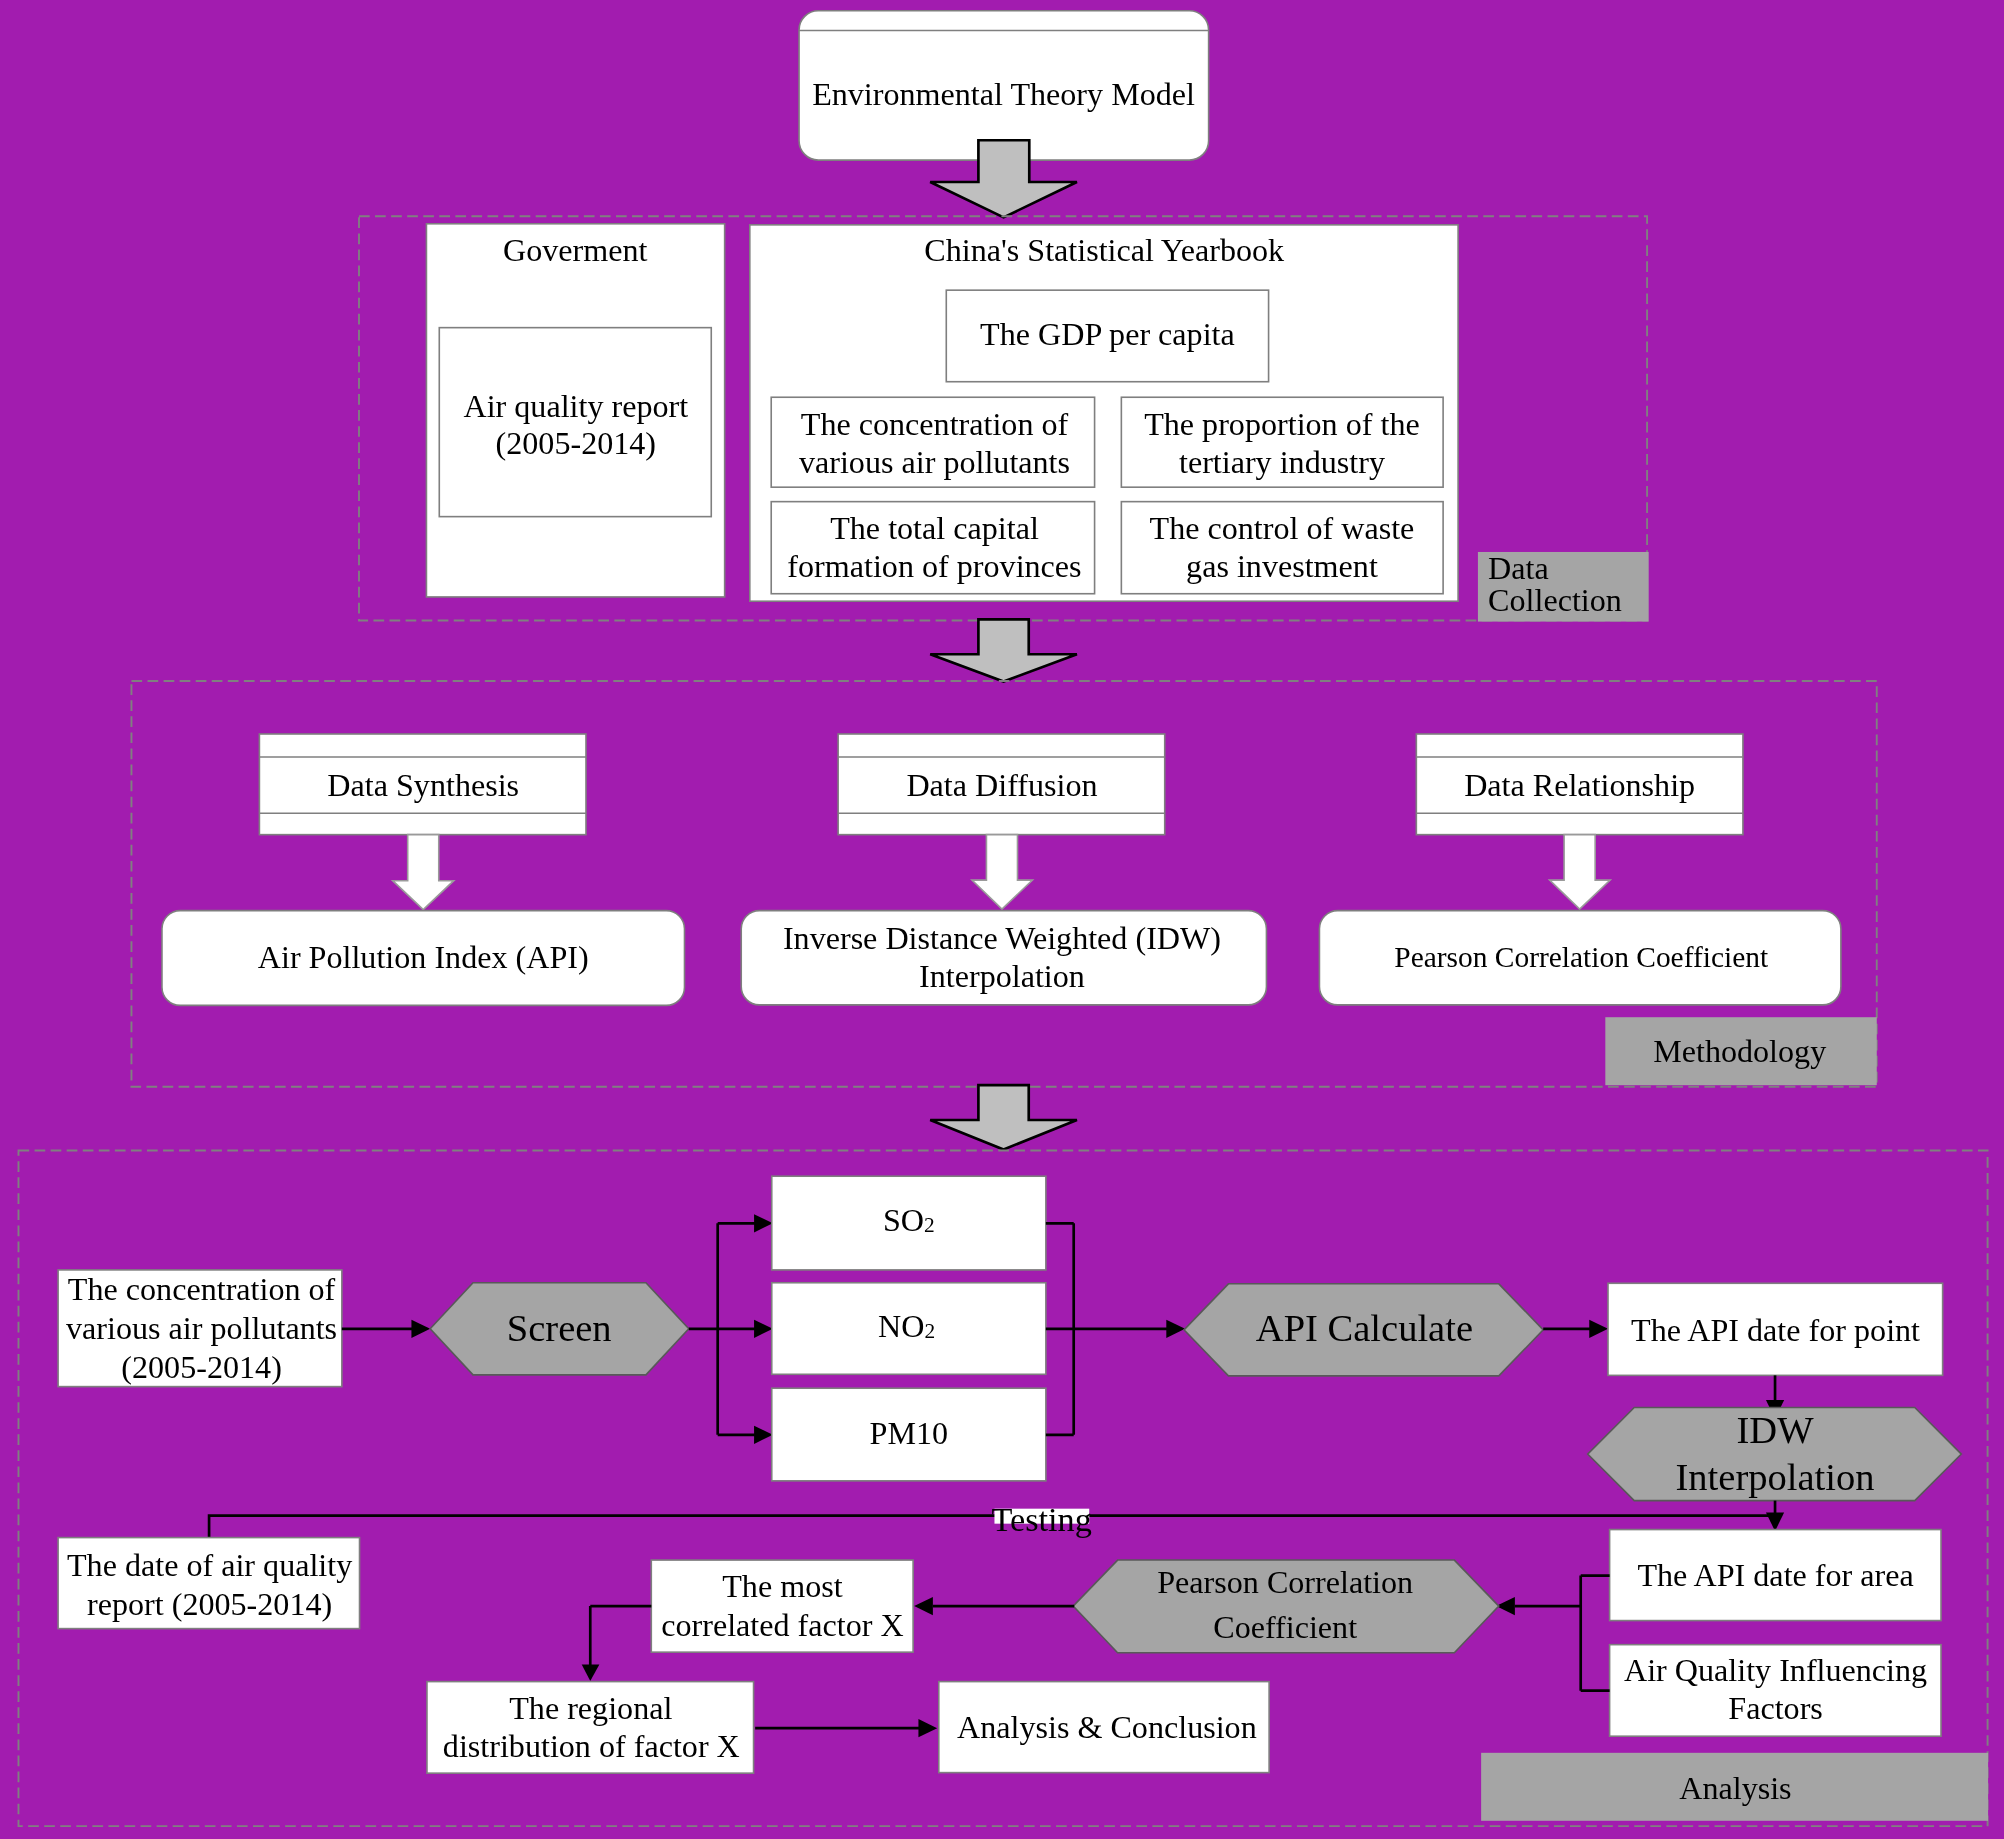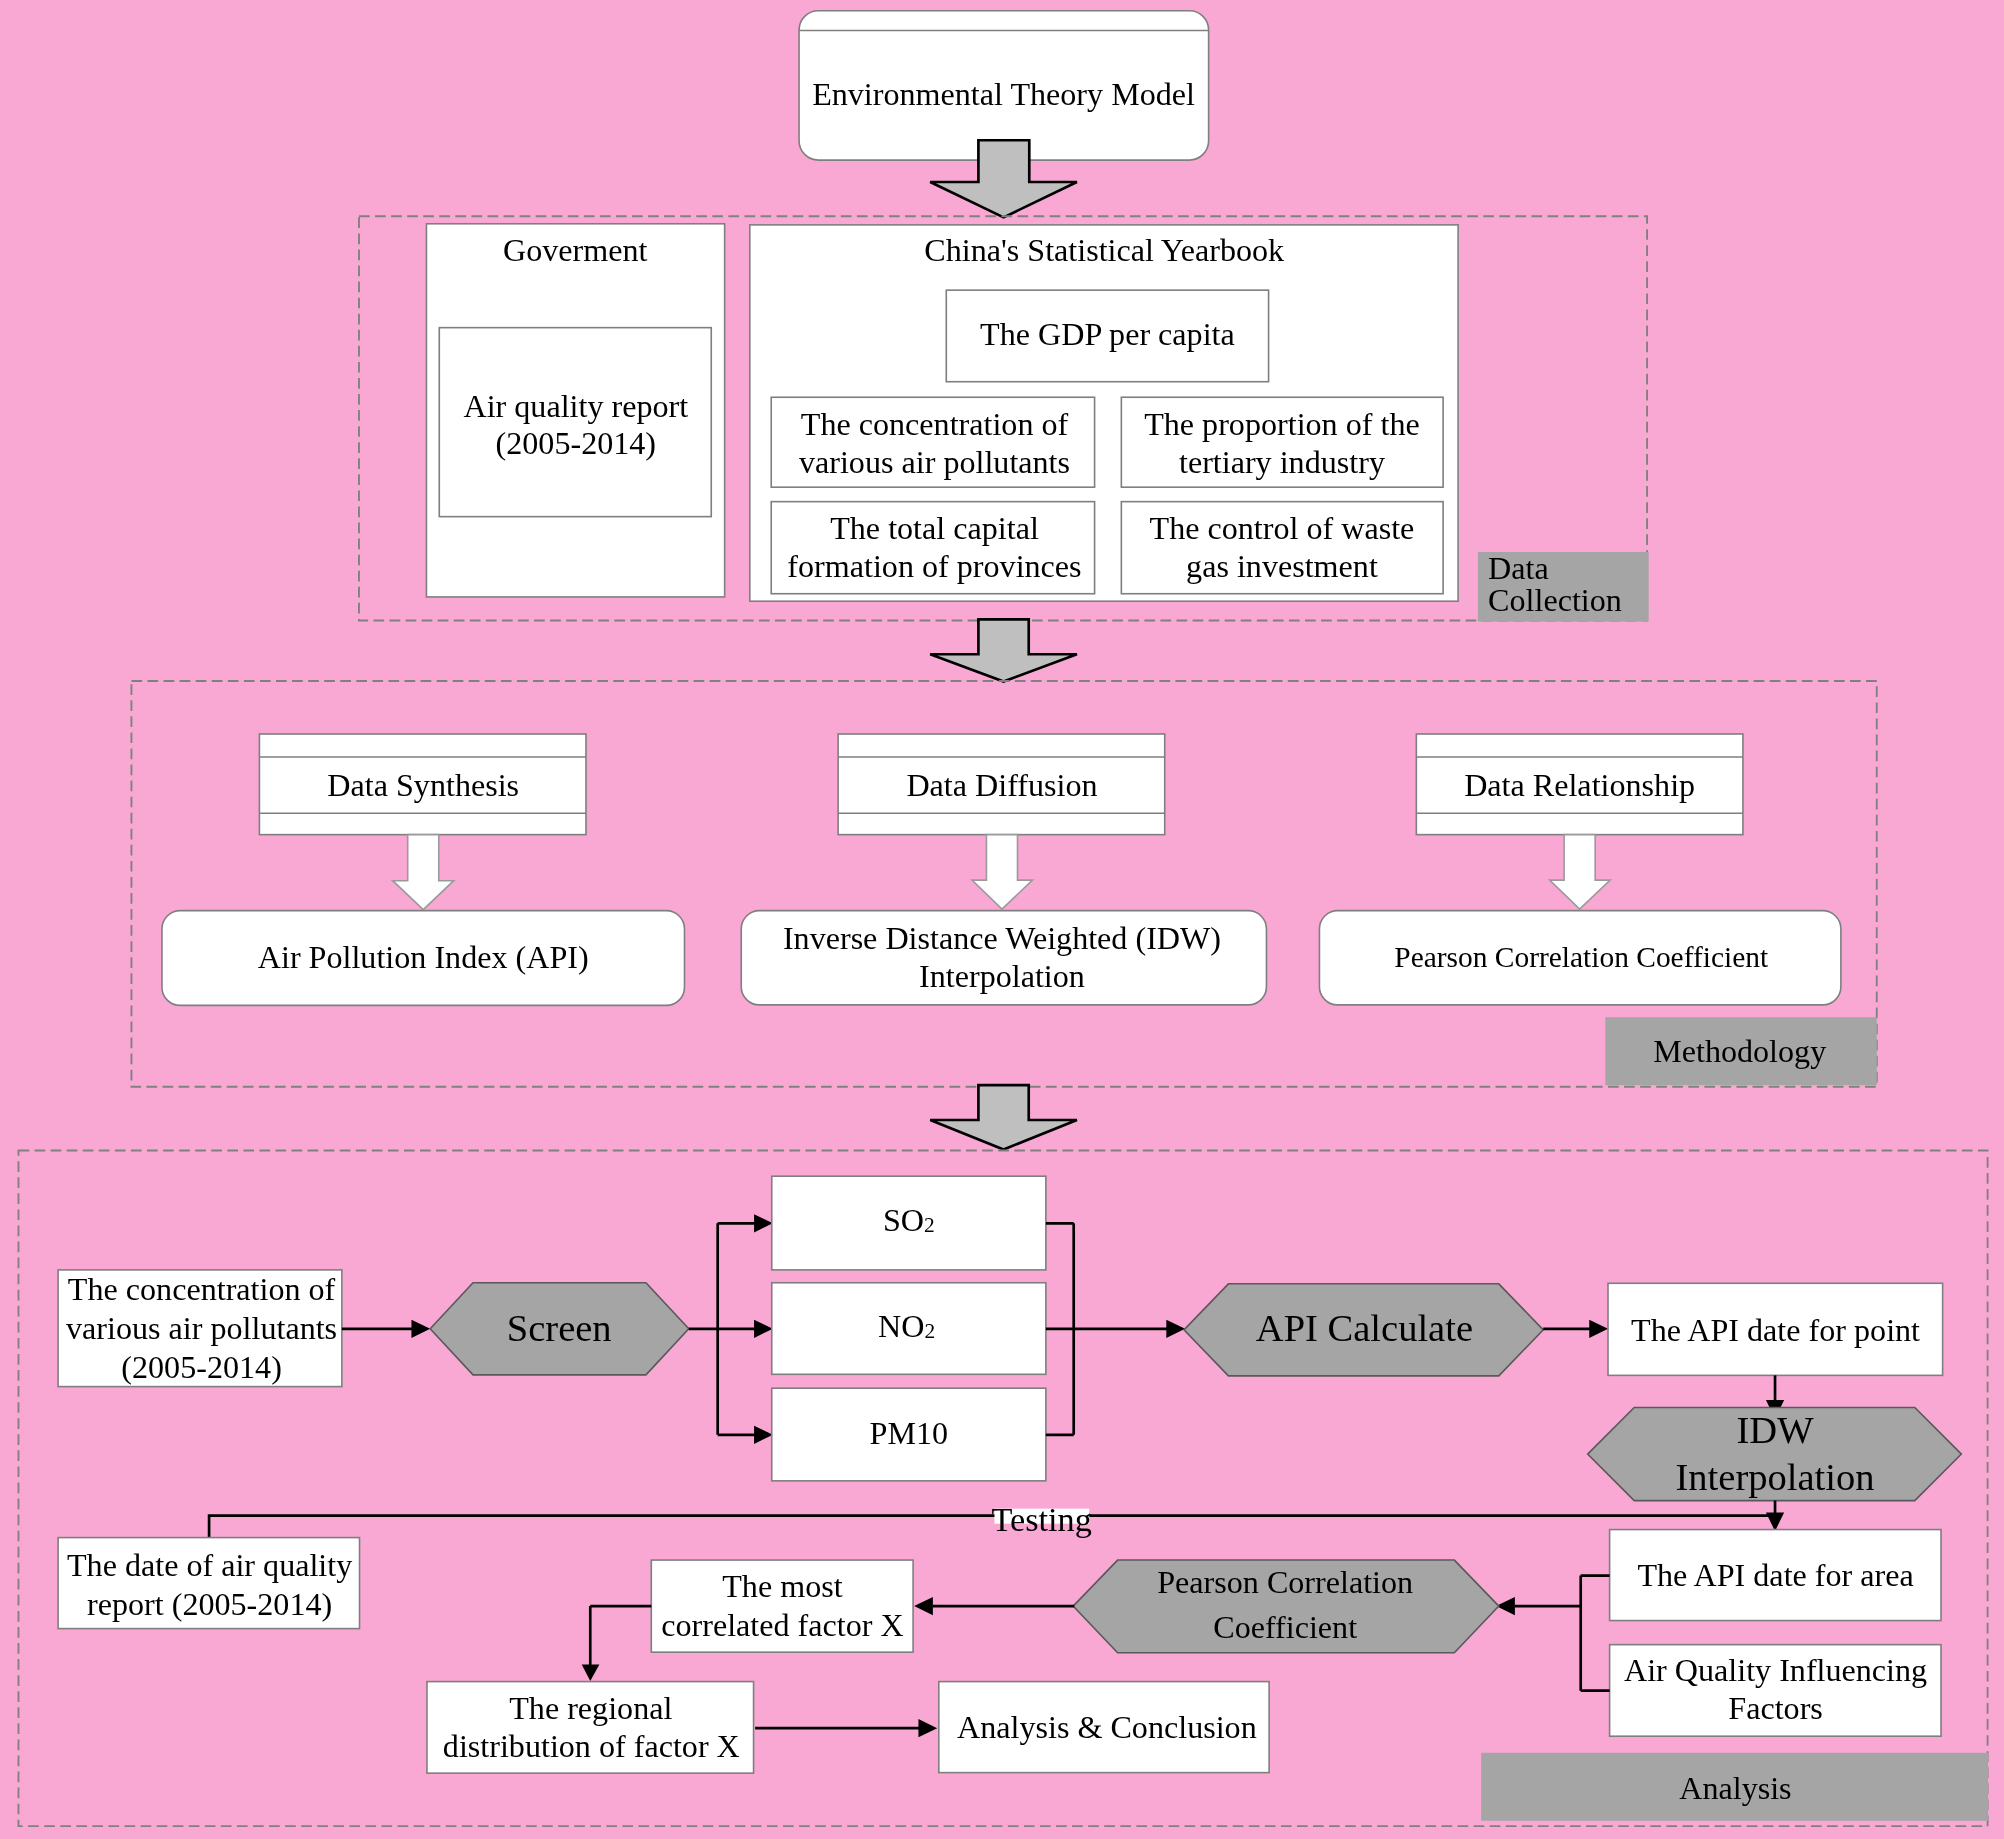--- a/index.html
+++ b/index.html
@@ -1,16 +1,16 @@
 <!DOCTYPE html>
 <html style="font-size:8.6px"><head>
 <meta charset="utf-8">
 <style>
   html,body{margin:0;padding:0;background:#ffffff;}
-  #stage{position:relative;width:2005px;height:1839px;background:#f9a8d4;overflow:hidden;}
+  #stage{position:relative;width:2005px;height:1839px;background:#a21caf;overflow:hidden;}
   svg#chart{display:block;}
   text{font-family:"Liberation Serif",serif;fill:#000000;}
   .t40{font-size:60px;}
   .shape-light{fill:#ffffff;stroke:#7f7f7f;stroke-width:3;}
   .dashbox{fill:none;stroke:#808080;stroke-width:3.5;stroke-dasharray:20 10;}
   .grayfill{fill:#a5a5a5;stroke:none;}
   .hexgray{fill:#a5a5a5;stroke:#595959;stroke-width:3;}
   .arrowfill{fill:#bfbfbf;stroke:#000000;stroke-width:5;stroke-linejoin:miter;}
   .arrowhollow{fill:#ffffff;stroke:#9a9a9a;stroke-width:3;stroke-linejoin:miter;}
   .conn{fill:none;stroke:#000000;stroke-width:5;}

